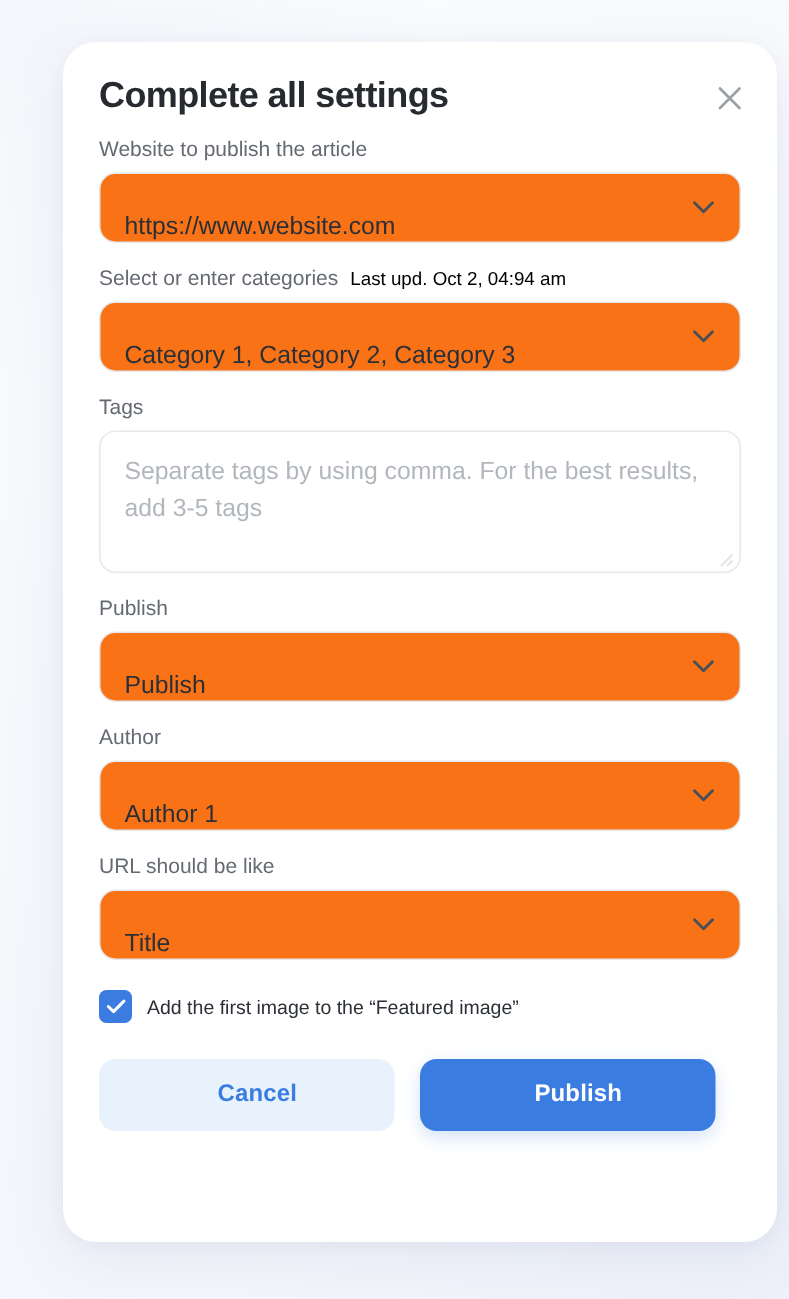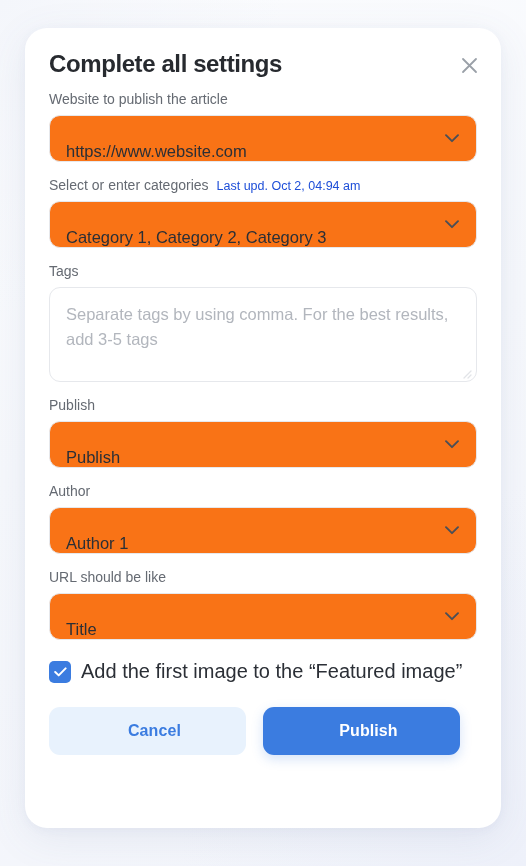--- a/index.html
+++ b/index.html
@@ -13,21 +13,21 @@
     font-family: "Liberation Sans", sans-serif;
     background:
       radial-gradient(120% 80% at 100% 100%, #eef1fa 0%, rgba(238,241,250,0) 55%),
       radial-gradient(90% 60% at 0% 0%, #f4f6fb 0%, rgba(244,246,251,0) 60%),
       linear-gradient(160deg, #fbfcfe 0%, #f6f8fc 45%, #f3f5fb 100%);
     -webkit-font-smoothing: antialiased;
   }
 
   .modal-card {
     position: absolute;
-    left: 25px;
+    left: 42px;
     top: 28px;
     width: 476px;
     height: 800px;
     background: #ffffff;
     border-radius: 22px;
     box-shadow: 0 10px 40px rgba(86, 104, 150, 0.10),
                 0 2px 10px rgba(86, 104, 150, 0.05);
     box-sizing: border-box;
     padding: 0;
   }
@@ -79,21 +79,21 @@
 
   .field-label {
     font-size: 14px;
     color: #656a72;
     line-height: 18px;
     white-space: nowrap;
   }
 
   .field-meta {
     font-size: 12.5px;
-    color: #1d4ed8;
+    color: #000000;
     line-height: 18px;
     white-space: nowrap;
   }
 
   .select-control {
     position: relative;
     height: 47px;
     border: 1px solid #e6e8ec;
     border-radius: 11px;
     background: #f97316;
@@ -170,21 +170,21 @@
     border-radius: 5px;
     background: #3b7ce0;
     display: flex;
     align-items: center;
     justify-content: center;
     flex: 0 0 auto;
     cursor: pointer;
   }
 
   .checkbox-label {
-    font-size: 20px;
+    font-size: 13px;
     color: #2b2f36;
     white-space: nowrap;
     cursor: pointer;
   }
 
   .actions-row {
     display: flex;
     gap: 17px;
   }
 

